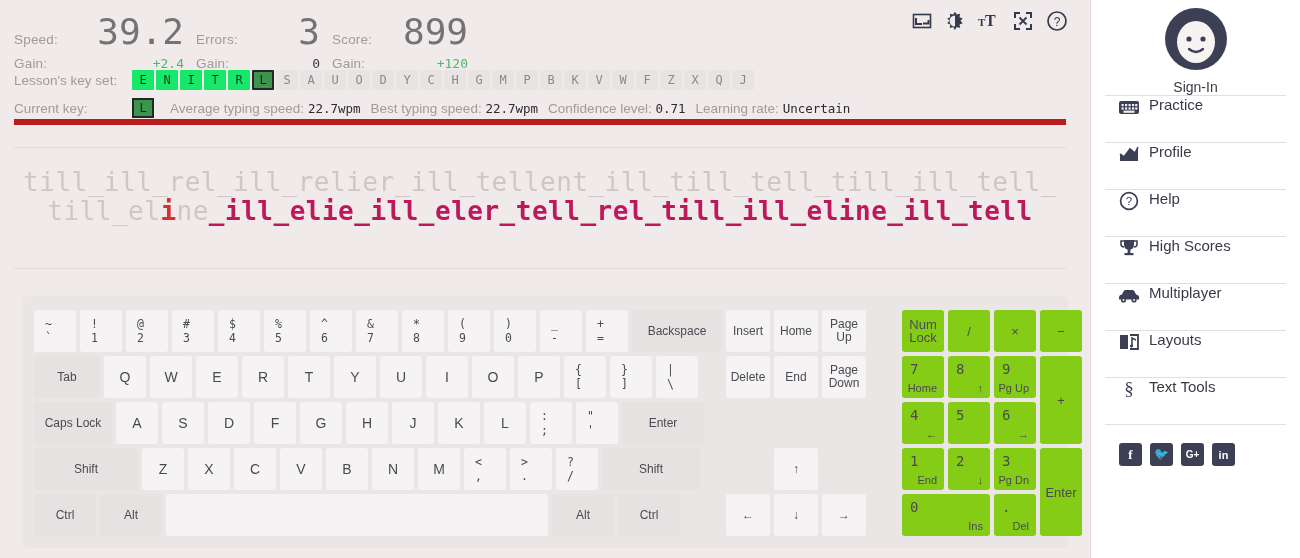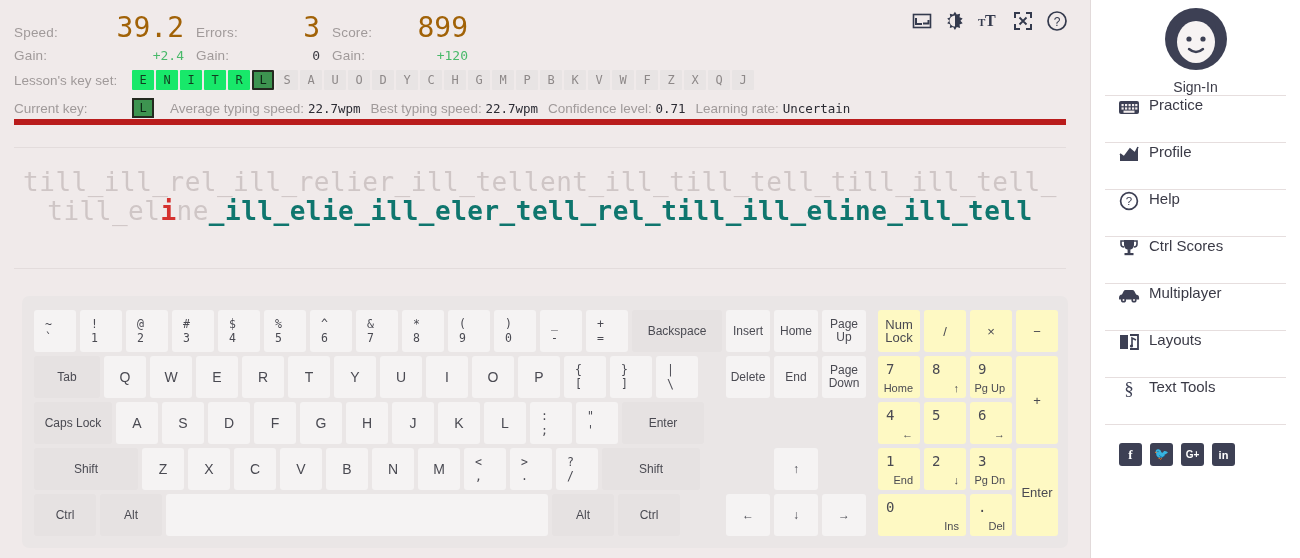--- a/index.html
+++ b/index.html
@@ -24,21 +24,21 @@
   .stats {
     position: absolute;
     left: 14px; top: 14px; width: 1052px;
   }
   .stats-row { display: flex; align-items: baseline; }
   .lbl {
     color: #a09a9a; font-size: 13.5px; letter-spacing: .2px;
   }
   .bigval {
     font-family: "DejaVu Sans Mono", monospace;
-    font-size: 28px; color: #a16207; font-weight: 400;
+    font-size: 36px; color: #737373; font-weight: 400;
     line-height: 1;
   }
   .gainval {
     font-family: "DejaVu Sans Mono", monospace;
     font-size: 13px; color: #49b96a;
   }
   .gainval.zero { color: #3a3a42; }
 
   .cell-speed-l { width: 58px; }
   .cell-speed-v { width: 112px; text-align: right; }
@@ -116,21 +116,21 @@
 
   
   .typing {
     position: absolute; left: 0; top: 168px; width: 1080px;
     text-align: center;
     font-family: "DejaVu Sans Mono", monospace;
     font-size: 26px; line-height: 29px;
     letter-spacing: .5px;
   }
   .t-done  { color: #cfc6c6; }
-  .t-todo  { color: #0f766e; font-weight: 700; }
+  .t-todo  { color: #be185d; font-weight: 700; }
   .t-err   { color: #d5322f; font-weight: 700;}
   .t-cur   { color: #cfc6c6; }
 
   
   .kb-panel {
     position: absolute; left: 22px; top: 296px;
     width: 1046px; height: 252px;
     background: #eae6e6; border-radius: 7px;
   }
   .krow { display: flex; margin-bottom: 4px; }
@@ -157,22 +157,22 @@
   .kb-num  { position:absolute; left:856px; top:14px; width:180px;}
 
   .navkey {
     height: 42px; margin-right: 4px; background:#f5f3f3;
     border-radius:3px; display:flex; flex-direction:column;
     align-items:center; justify-content:center;
     color:#4a4a52; font-size:12px; line-height:13px;
     flex:none;
   }
   .numkey {
-    background:#fef9c3; border-radius:3px; color:#4a4a52;
-    position:relative; flex:none; margin-right:4px;
+    background:#84cc16; border-radius:3px; color:#4a4a52;
+    position:relative; flex:none; margin-right:4px;margin-left:24px;
   }
   .numkey .nm-tl {
     position:absolute; left:8px; top:5px; font-size:14px;
     font-family:"DejaVu Sans Mono", monospace;
   }
   .numkey .nm-br {
     position:absolute; right:7px; bottom:4px; font-size:11px;
   }
   .numkey .nm-c {
     position:absolute; inset:0; display:flex; align-items:center;
@@ -628,21 +628,21 @@
         <div class="sb-item">
           <span class="sb-icon">
             <svg width="22" height="22" viewBox="0 0 22 22">
               <path d="M6 3 h10 v5 a5 5 0 0 1 -10 0 z" fill="#3d4054"></path>
               <path d="M6 4 h-3 v3 a3 3 0 0 0 3 3" fill="none" stroke="#3d4054" stroke-width="1.6"></path>
               <path d="M16 4 h3 v3 a3 3 0 0 1 -3 3" fill="none" stroke="#3d4054" stroke-width="1.6"></path>
               <rect x="9.6" y="12.5" width="2.8" height="3.5" fill="#3d4054"></rect>
               <rect x="6.5" y="16" width="9" height="2.2" fill="#3d4054"></rect>
             </svg>
           </span>
-          <span class="sb-item-label">Ctrl Scores</span>
+          <span class="sb-item-label">High Scores</span>
         </div>
         <div class="sb-sep"></div>
         <div class="sb-item">
           <span class="sb-icon">
             <svg width="24" height="22" viewBox="0 0 24 22">
               <path d="M2 14 q0-3 3-3.4 l1.6-3.4 q0.5-1.2 2-1.2 h6.6 q1.6 0 2.2 1.2 l1.7 3.4 q3 0.5 3 3.4 v1.6 h-20 z" fill="#3d4054"></path>
               <circle cx="6.5" cy="16" r="2.6" fill="#3d4054"></circle>
               <circle cx="17" cy="16" r="2.6" fill="#3d4054"></circle>
               <circle cx="6.5" cy="16" r="1" fill="#f3eeee"></circle>
               <circle cx="17" cy="16" r="1" fill="#f3eeee"></circle>

